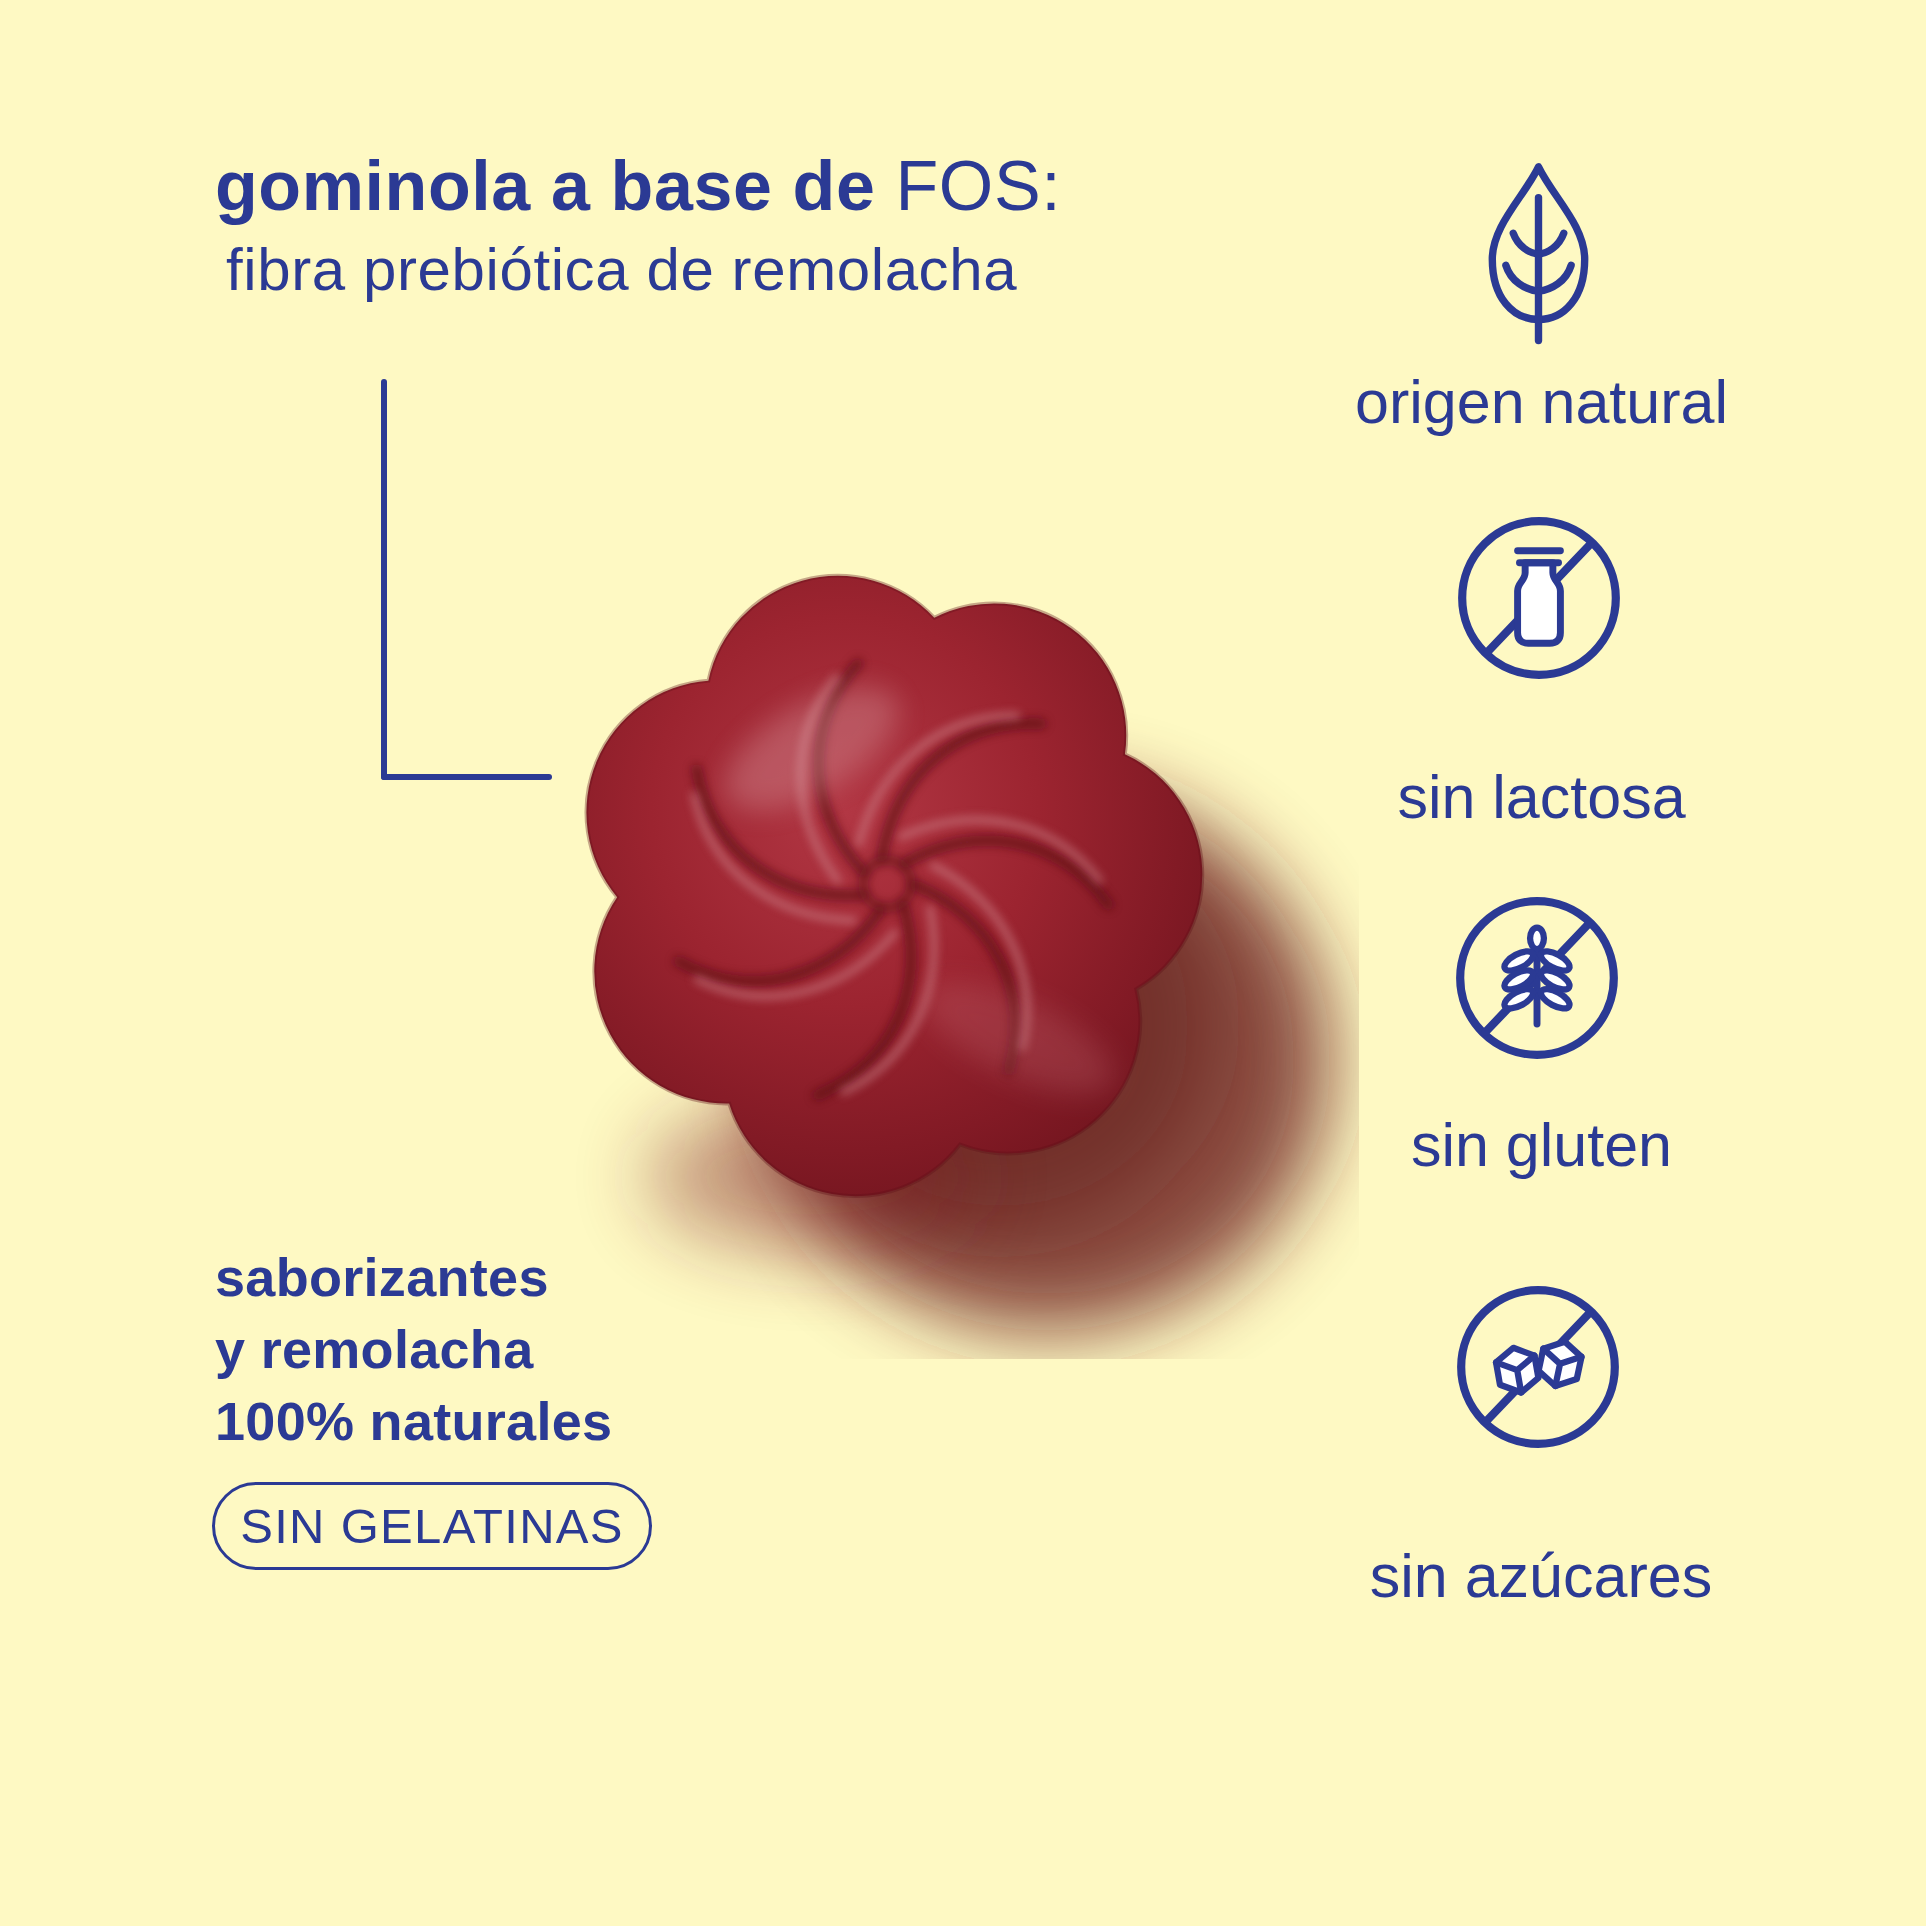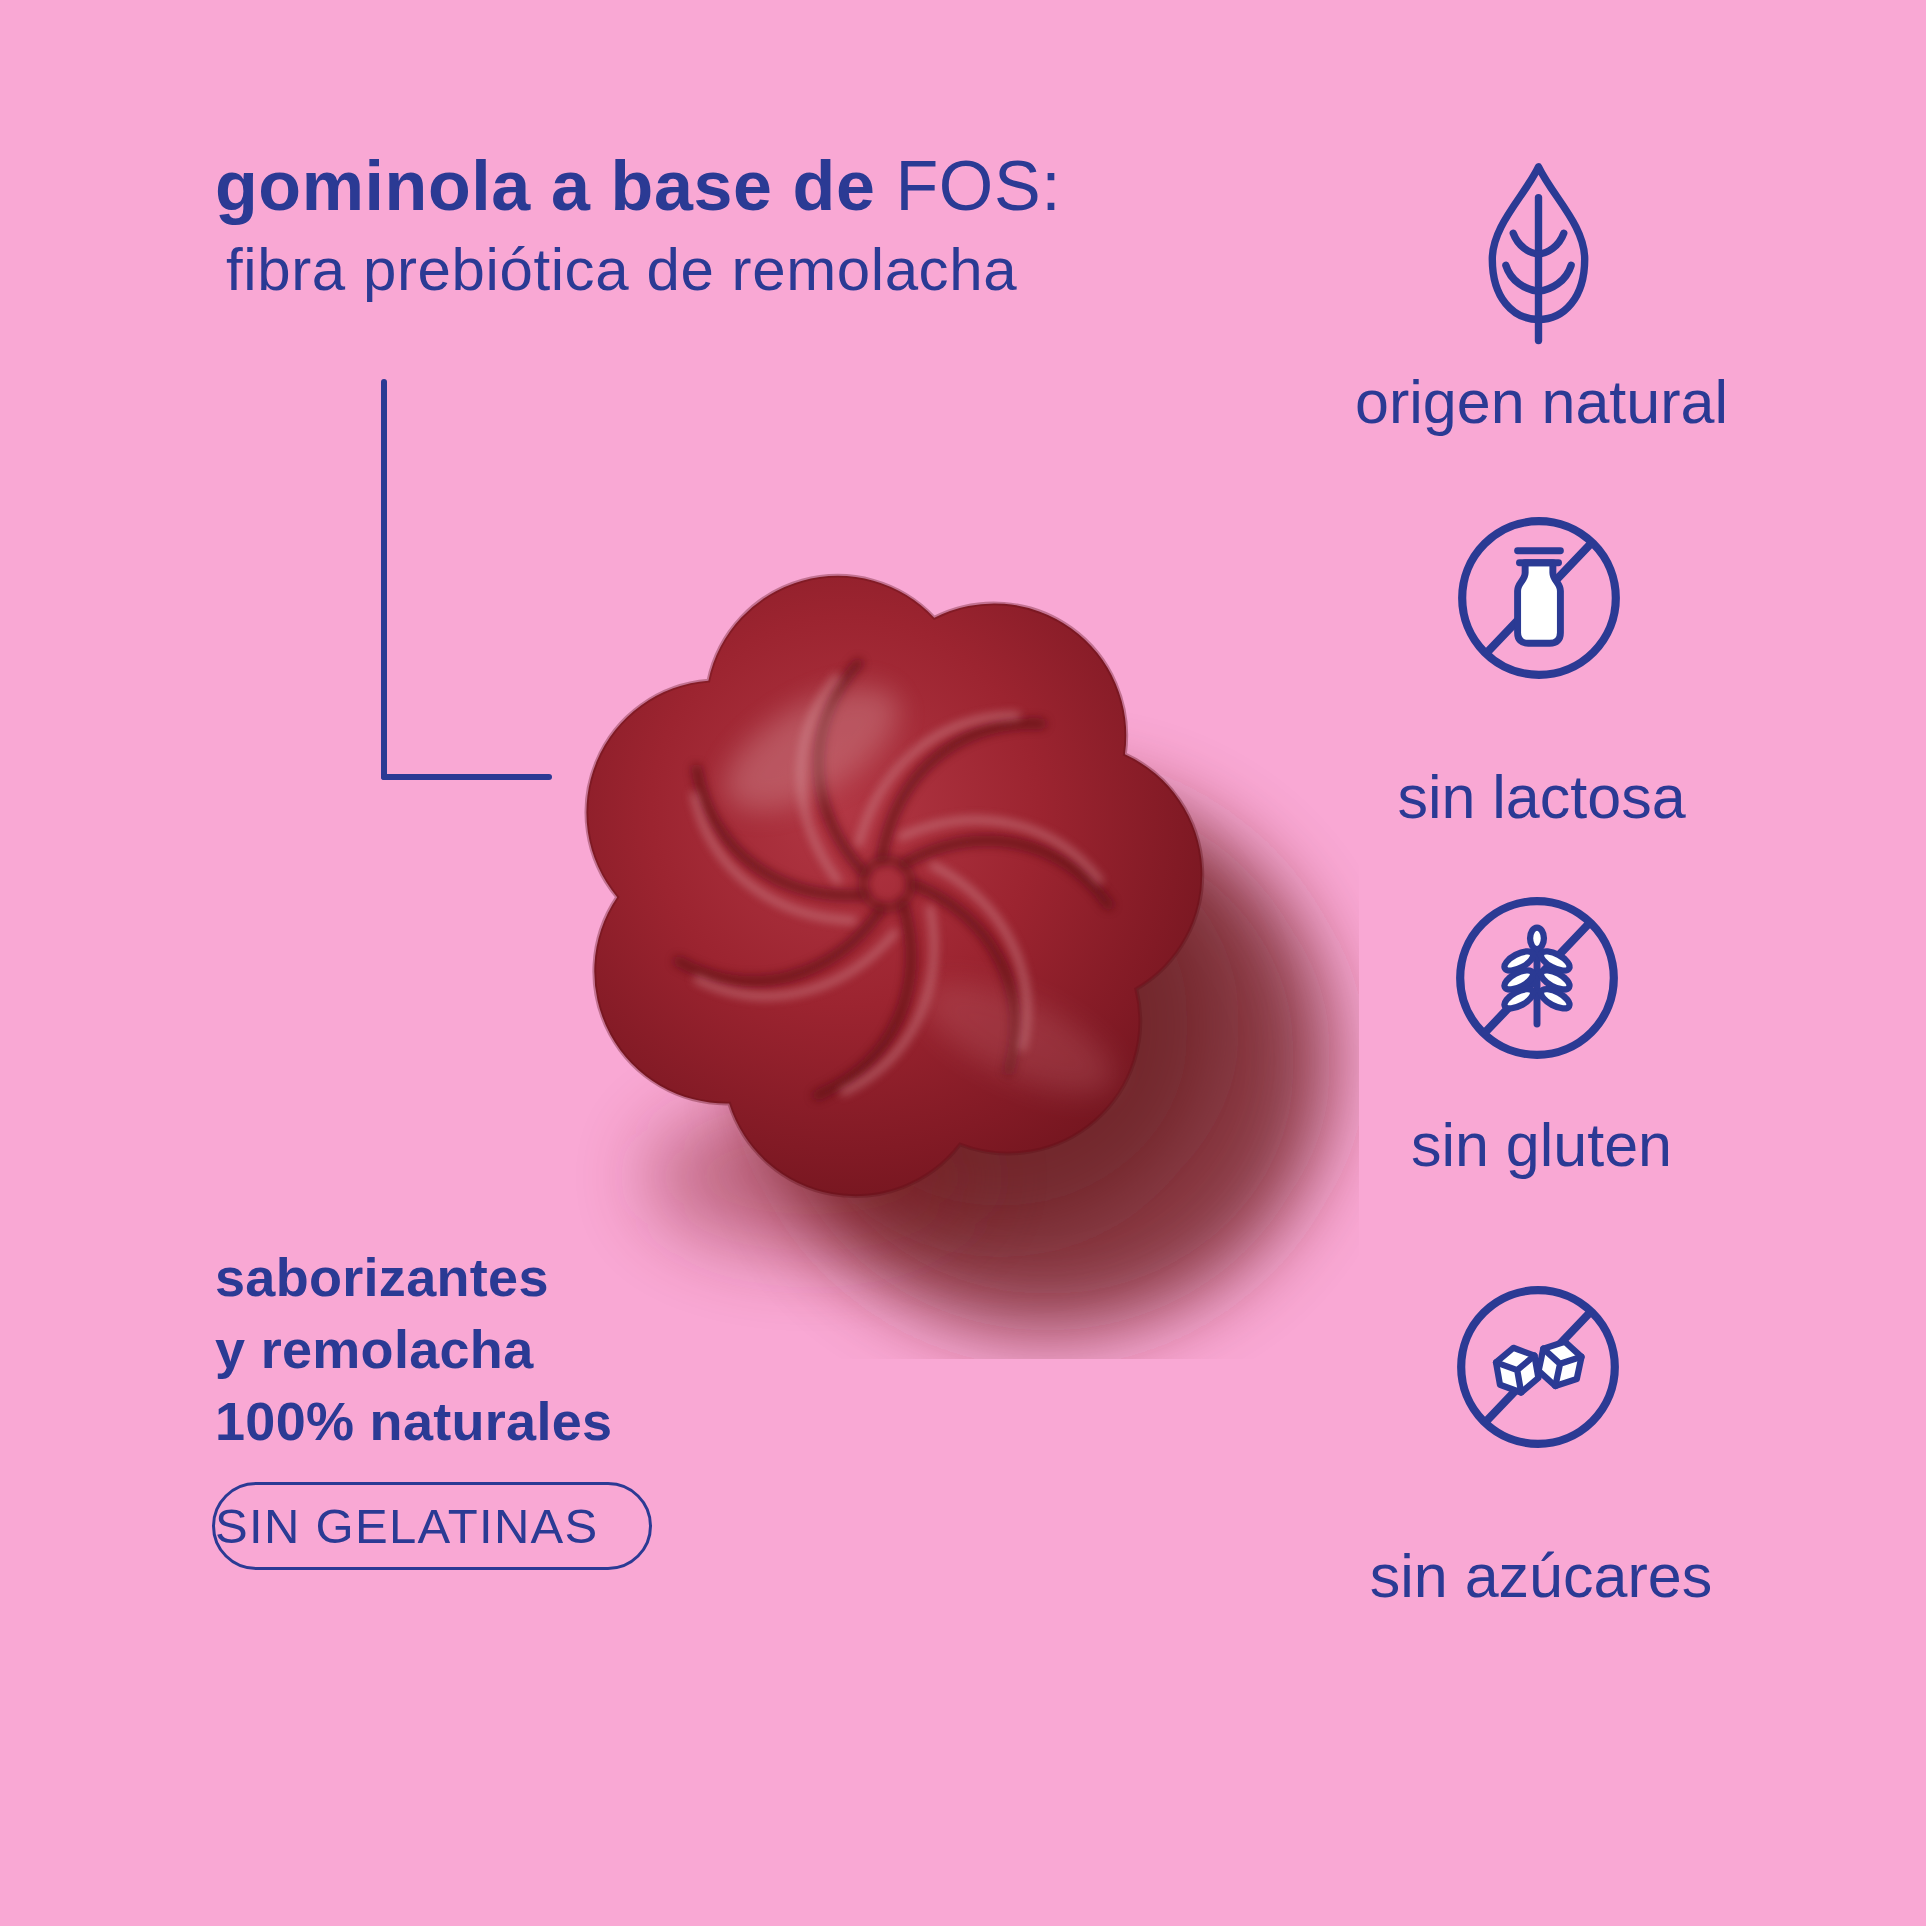--- a/index.html
+++ b/index.html
@@ -5,21 +5,21 @@
   :root{
     --blue:#2b3a94;
     --red-body:#9c2430;
     --red-dark:#6f141d;
     --red-shadow:#6b1a1e;
   }
   html,body{margin:0;padding:0;background:#ffffff;}
   #canvas{
     position:relative;
     width:1926px;height:1926px;
-    background:#f9a8d4;
+    background:#fef9c3;
     overflow:hidden;
     font-family:"Liberation Sans", sans-serif;
     color:var(--blue);
   }
   .abs{position:absolute;}
 
   
   .title-line1{
     left:215px;top:151px;
     font-size:70px;line-height:1;
@@ -50,21 +50,21 @@
   .left-notes .b{font-weight:700;}
   .left-notes .r{font-weight:700;}
 
   
   .badge{
     left:212px;top:1482px;
     width:440px;height:88px;
     border:3.1px solid var(--blue);
     border-radius:47px;
     box-sizing:border-box;
-    display:flex;align-items:center;
+    display:flex;align-items:center;justify-content:center;
     font-size:49px;font-weight:400;letter-spacing:1.3px;
     white-space:nowrap;
   }
 
   
   .benefit-label{
     width:403px;left:1340px;
     font-size:61px;line-height:70px;
     text-align:center;white-space:nowrap;
   }

